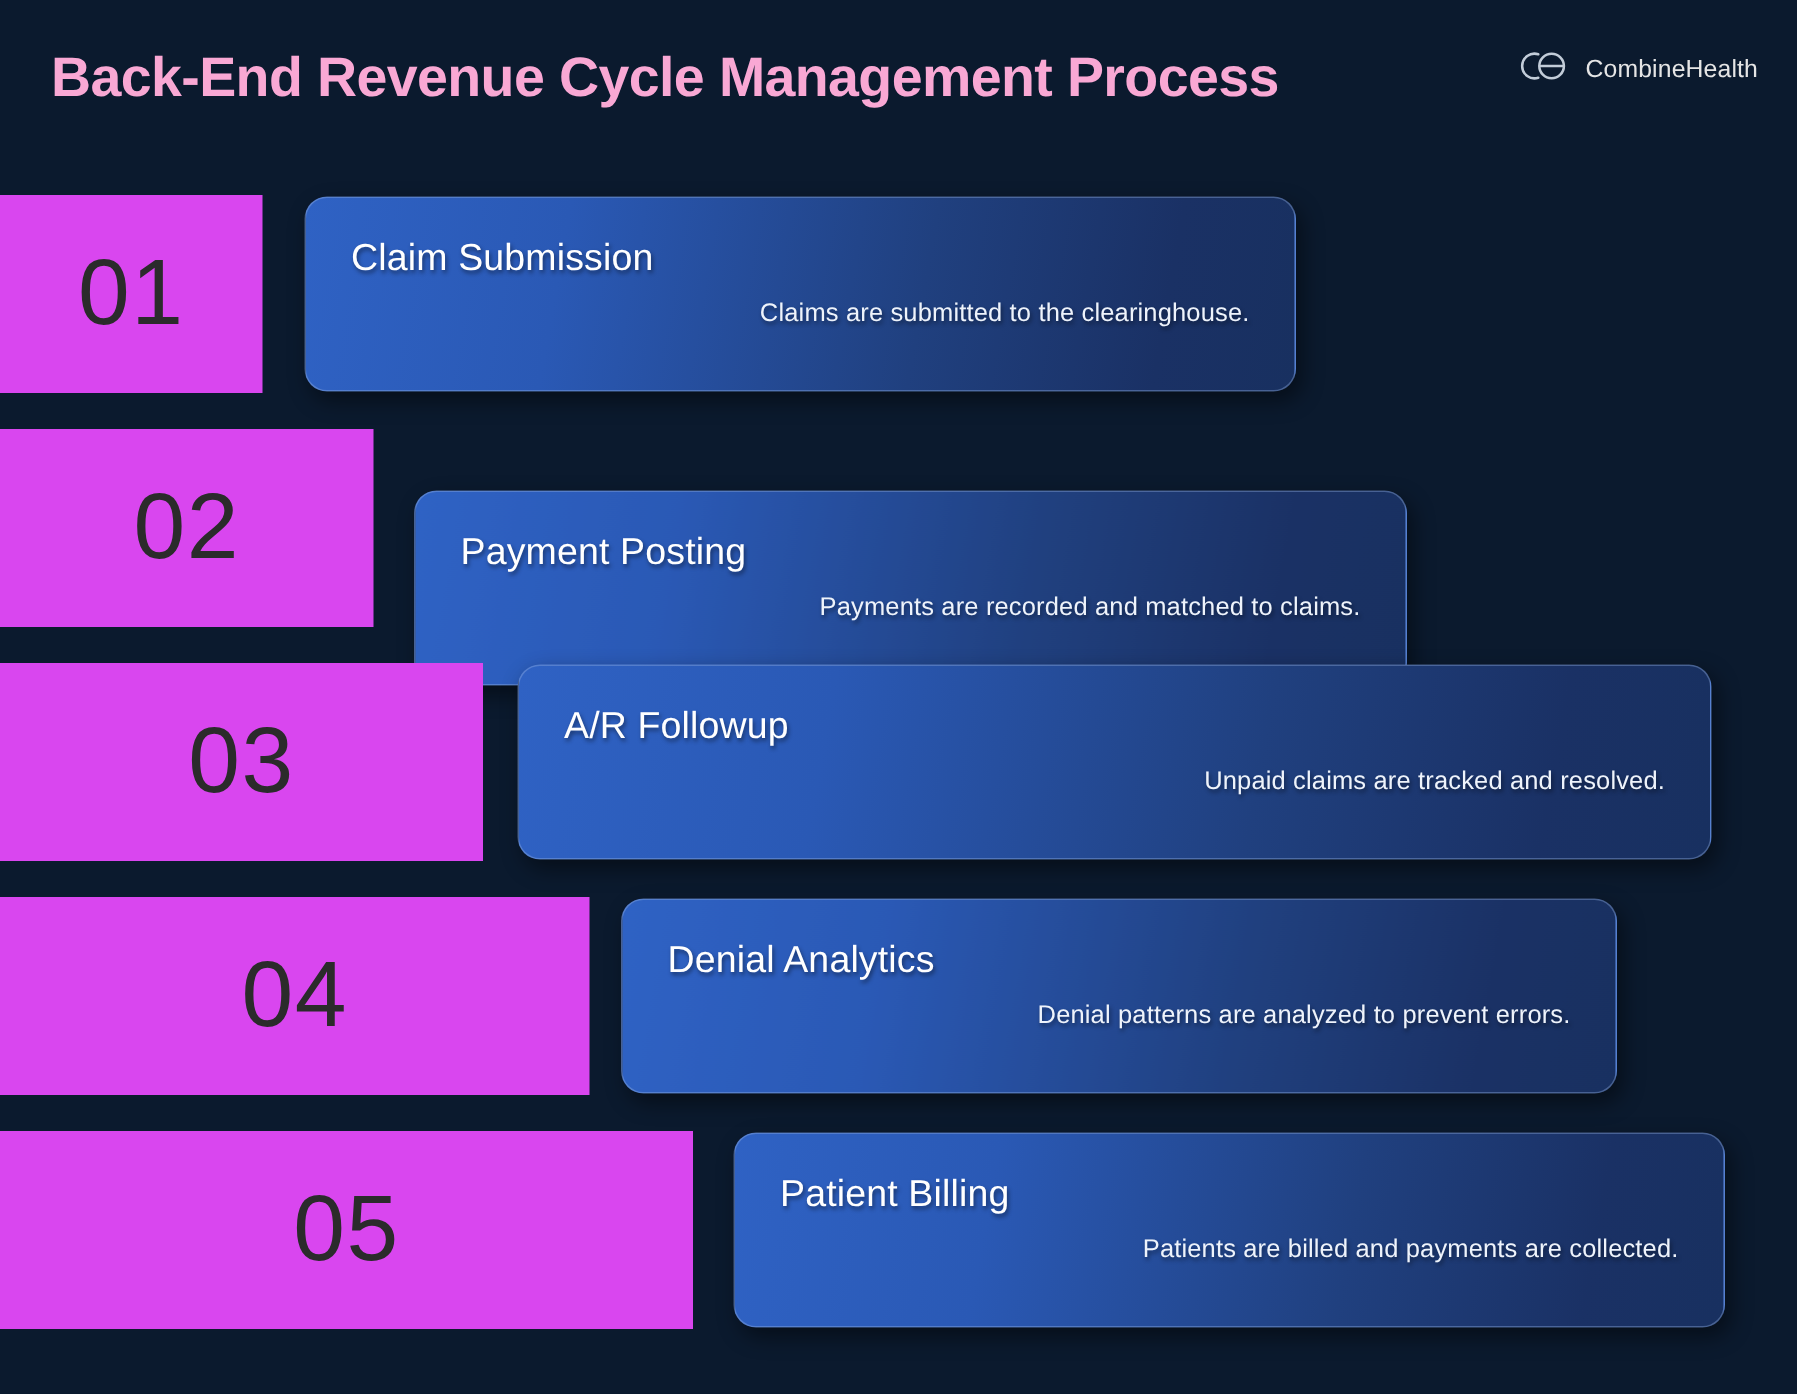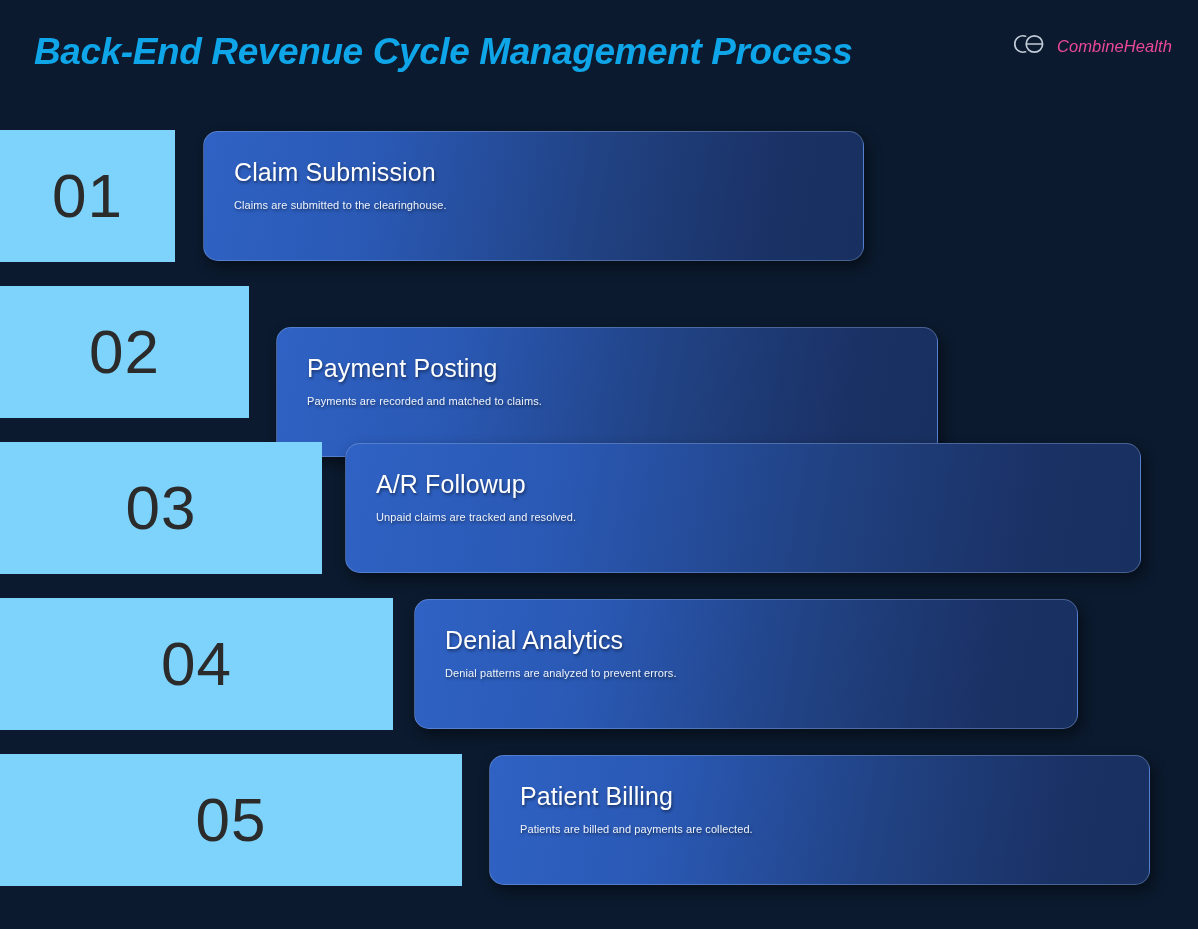--- a/index.html
+++ b/index.html
@@ -24,61 +24,59 @@
     left:0; top:0;
     width:1198px; height:112px;
   }
 
   #page-title {
     position:absolute;
     left:34px; top:31px;
     font-size:37px;
     font-weight:bold;
     letter-spacing:-0.4px;
-    color:#0ea5e9;
+    color:#f9a8d4;
     white-space:nowrap;
-    font-style:italic;
   }
 
   #brand {
     position:absolute;
     right:26px; top:33px;
     display:flex;
     align-items:center;
     gap:11px;
   }
 
   #brand-mark { display:block; }
 
   #brand-name {
     font-size:16.5px;
-    color:#ec4899;
+    color:#e5e5e5;
     letter-spacing:0.1px;
     white-space:nowrap;
-    font-style:italic;
   }
 
   
   #steps {
     position:absolute;
     left:0; top:0;
     width:1198px; height:929px;
   }
 
   .step-row {
     position:absolute;
     left:0;
     height:132px;
   }
 
   .step-number-block {
     position:absolute;
     left:0; top:0;
     height:132px;
-    background:#7dd3fc;
+    background:#d946ef;
     display:flex;
     align-items:center;
     justify-content:center;
   }
 
   .step-number {
     font-size:62px;
     font-weight:normal;
     color:#2b2b2b;
     letter-spacing:1px;
@@ -103,26 +101,27 @@
     font-weight:normal;
     color:#ffffff;
     letter-spacing:0.1px;
     line-height:1.18;
     text-shadow:1px 2px 3px rgba(0,0,0,0.45);
     white-space:nowrap;
   }
 
   .step-desc {
     margin-top:11px;
-    font-size:11px;
+    font-size:17px;
     color:#eef3fb;
     letter-spacing:0.1px;
     line-height:1.2;
     text-shadow:1px 2px 3px rgba(0,0,0,0.45);
     white-space:nowrap;
+    text-align:right;
   }
 </style>
 </head>
 <body>
 
 <div id="slide">
 
   <div id="header">
     <h1 id="page-title">Back-End Revenue Cycle Management Process</h1>
 

